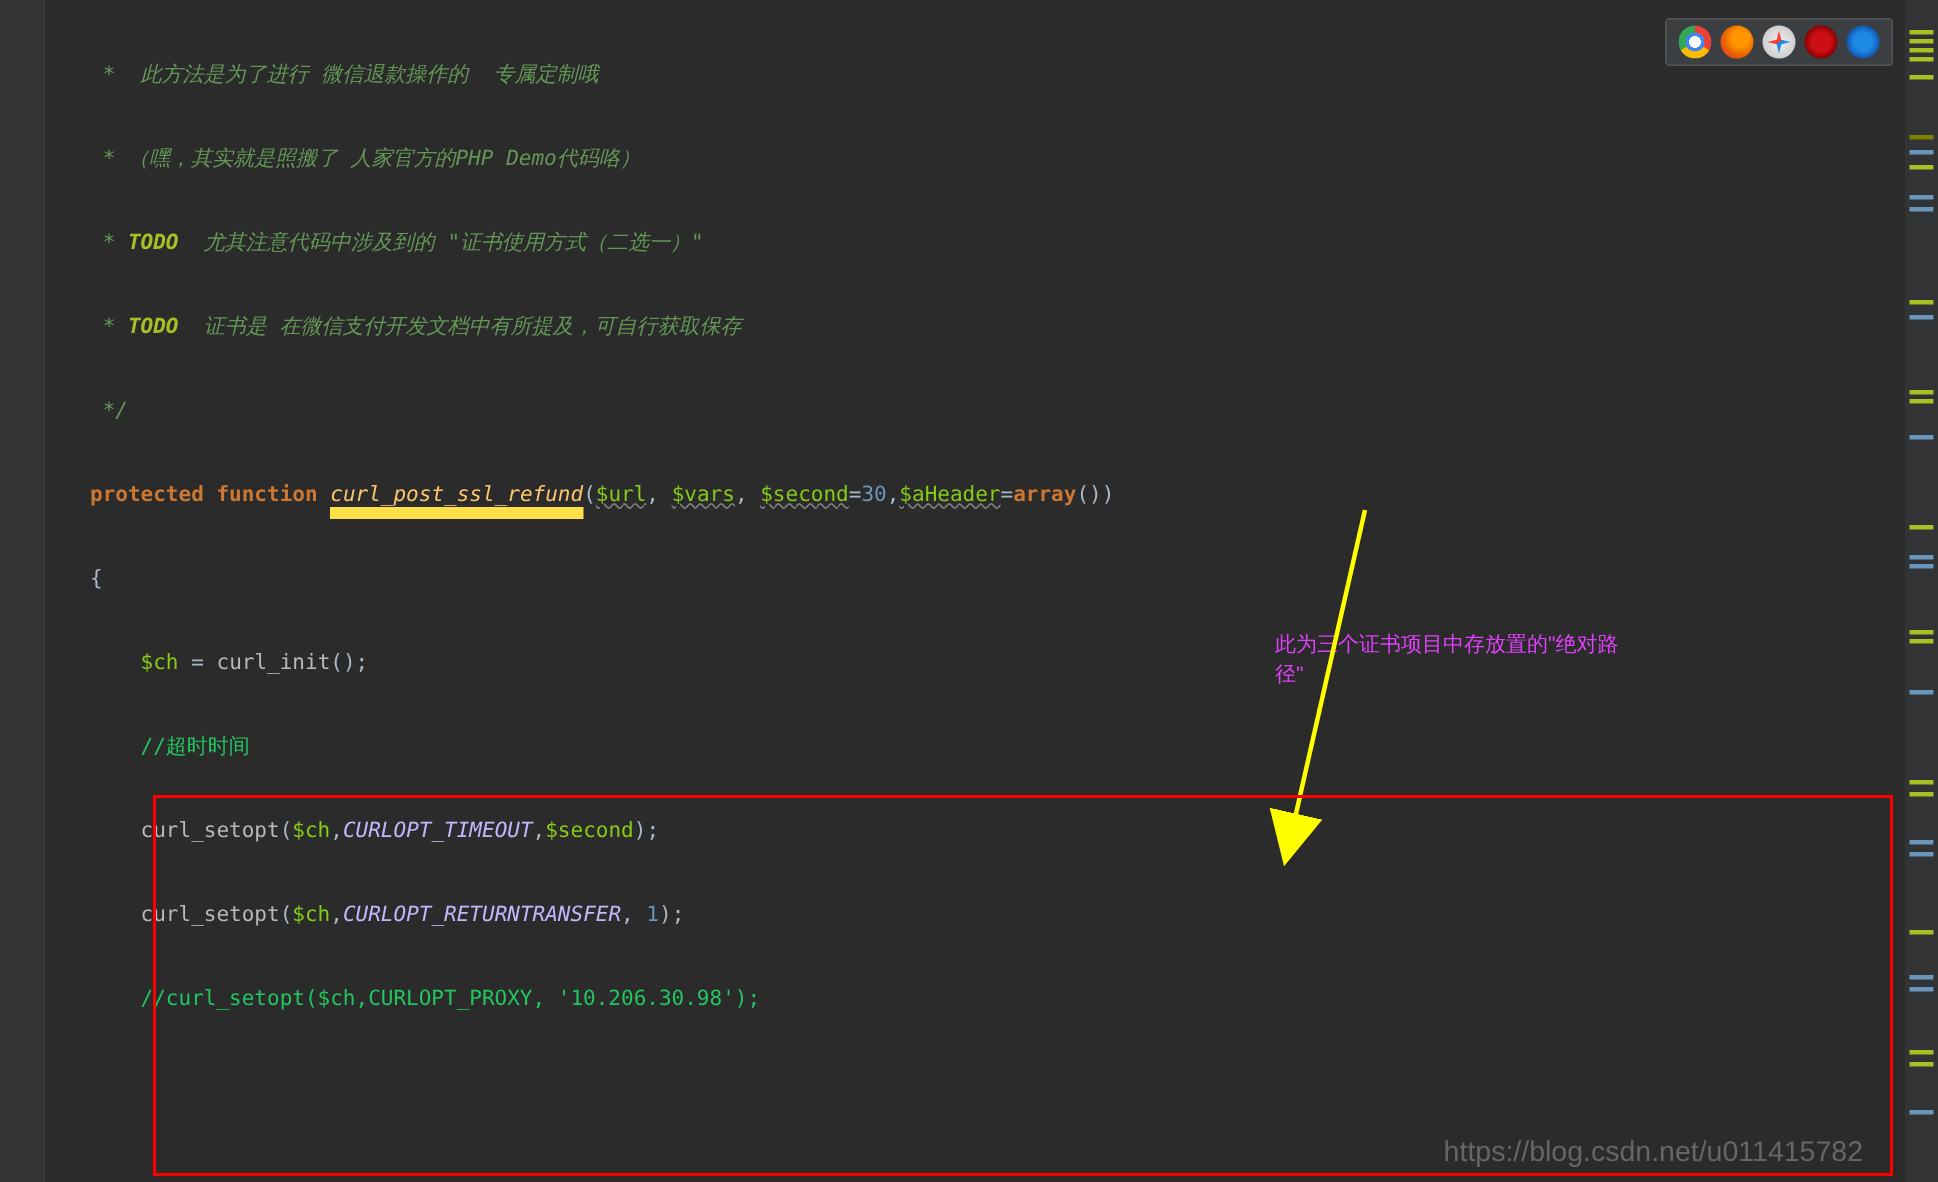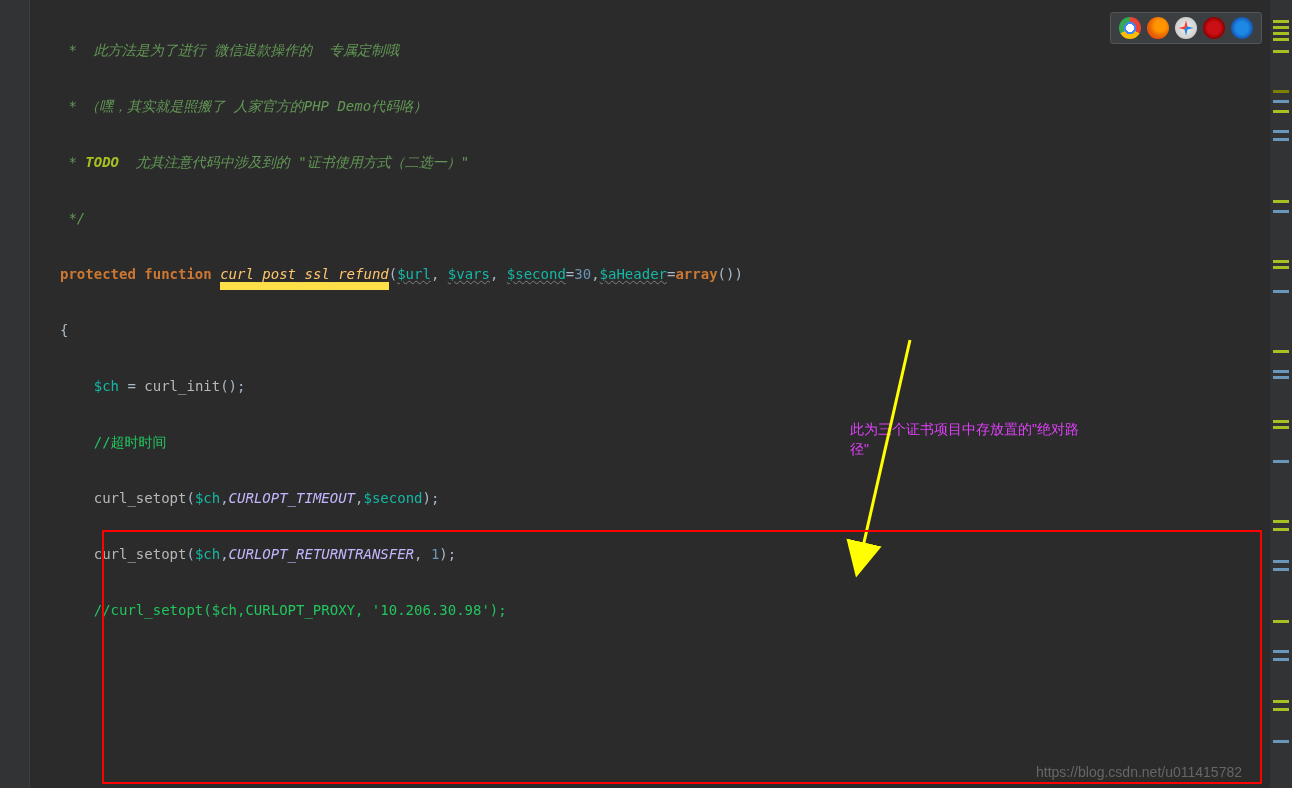--- a/index.html
+++ b/index.html
@@ -35,21 +35,21 @@
     .line {
       padding-left: 30px;
       height: 28px;
     }
     .comment { color: #22c55e; }
     .comment-doc { color: #629755; font-style: italic; margin-top: 20px; }
     .comment-todo { color: #a8c023; font-style: italic; font-weight: bold; }
     .keyword { color: #cc7832; font-weight: bold; }
     .function-name { color: #ffc66d; }
     .function-call { color: #b8b8b8; }
-    .variable { color: #14b8a6; }
+    .variable { color: #84cc16; }
     .number { color: #6897bb; }
     .constant { color: #c4b5fd; font-style: italic; }
     .bracket { color: #a9b7c6; }
     .underline-red { border-bottom: 8px solid #fde047; font-style: italic; }
     .wavy { text-decoration: underline wavy #808080; text-decoration-thickness: 1px; }
     
     .browser-icons {
       position: absolute;
       right: 30px;
       top: 12px;
@@ -117,33 +117,34 @@
     .red-box {
       position: absolute;
       border: 2px solid #ff0000;
       pointer-events: none;
     }
     .watermark {
       position: absolute;
       right: 50px;
       bottom: 8px;
       color: #666;
-      font-size: 14px;
+      font-size: 19px;
       font-family: sans-serif;
     }
   </style>
 </head>
 <body>
 
 <div class="gutter"></div>
 
 <div class="code-area">
 <div class="line"><span class="comment-doc"> *  此方法是为了进行 微信退款操作的  专属定制哦</span></div>
 <div class="line"><span class="comment-doc"> * （嘿，其实就是照搬了 人家官方的PHP Demo代码咯）</span></div>
 <div class="line"><span class="comment-doc"><span> * </span><span class="comment-todo">TODO</span><span>  尤其注意代码中涉及到的 "证书使用方式（二选一）"</span></span></div>
+<div class="line"><span class="comment-doc"><span> * </span><span class="comment-todo">TODO</span><span>  证书是 在微信支付开发文档中有所提及，可自行获取保存</span></span></div>
 <div class="line"><span class="comment-doc"> */</span></div>
 <div class="line"><span class="keyword">protected</span> <span class="keyword">function</span> <span class="function-name underline-red">curl_post_ssl_refund</span><span class="bracket">(</span><span class="variable wavy">$url</span><span class="bracket">,</span> <span class="variable wavy">$vars</span><span class="bracket">,</span> <span class="variable wavy">$second</span><span class="bracket">=</span><span class="number">30</span><span class="bracket">,</span><span class="variable wavy">$aHeader</span><span class="bracket">=</span><span class="keyword">array</span><span class="bracket">())</span></div>
 <div class="line"><span class="bracket">{</span></div>
 <div class="line">    <span class="variable">$ch</span> <span class="bracket">=</span> <span class="function-call">curl_init</span><span class="bracket">();</span></div>
 <div class="line">    <span class="comment">//超时时间</span></div>
 <div class="line">    <span class="function-call">curl_setopt</span><span class="bracket">(</span><span class="variable">$ch</span><span class="bracket">,</span><span class="constant">CURLOPT_TIMEOUT</span><span class="bracket">,</span><span class="variable">$second</span><span class="bracket">);</span></div>
 <div class="line">    <span class="function-call">curl_setopt</span><span class="bracket">(</span><span class="variable">$ch</span><span class="bracket">,</span><span class="constant">CURLOPT_RETURNTRANSFER</span><span class="bracket">, </span><span class="number">1</span><span class="bracket">);</span></div>
 <div class="line">    <span class="comment">//curl_setopt($ch,CURLOPT_PROXY, '10.206.30.98');</span></div>
 
 

